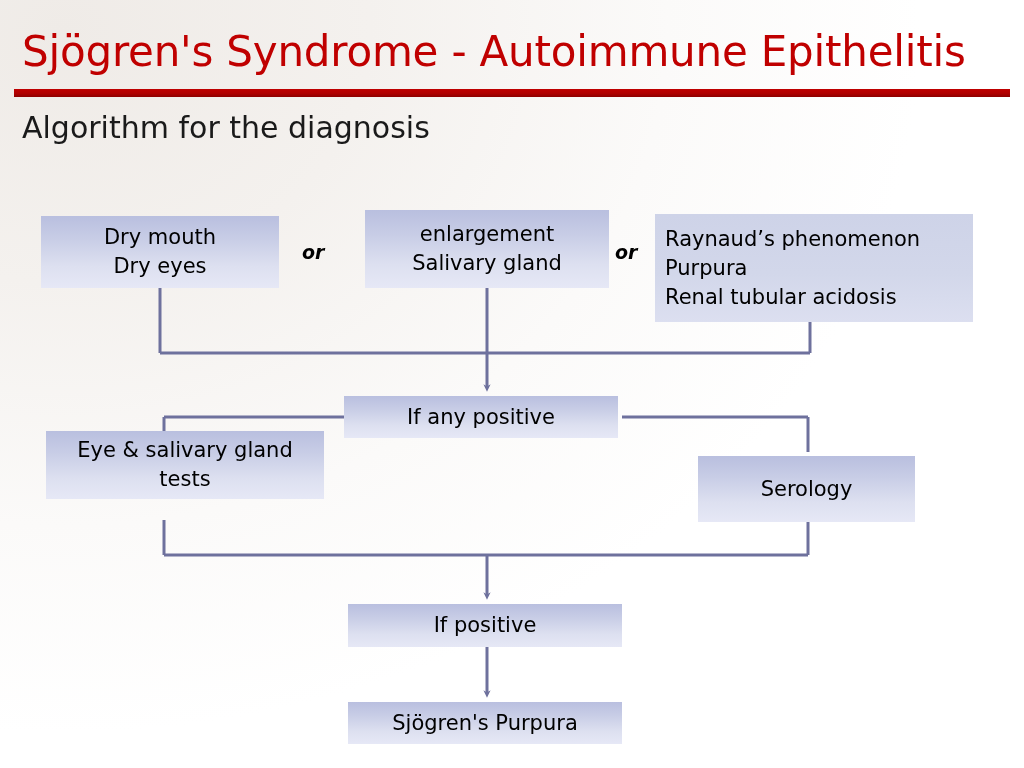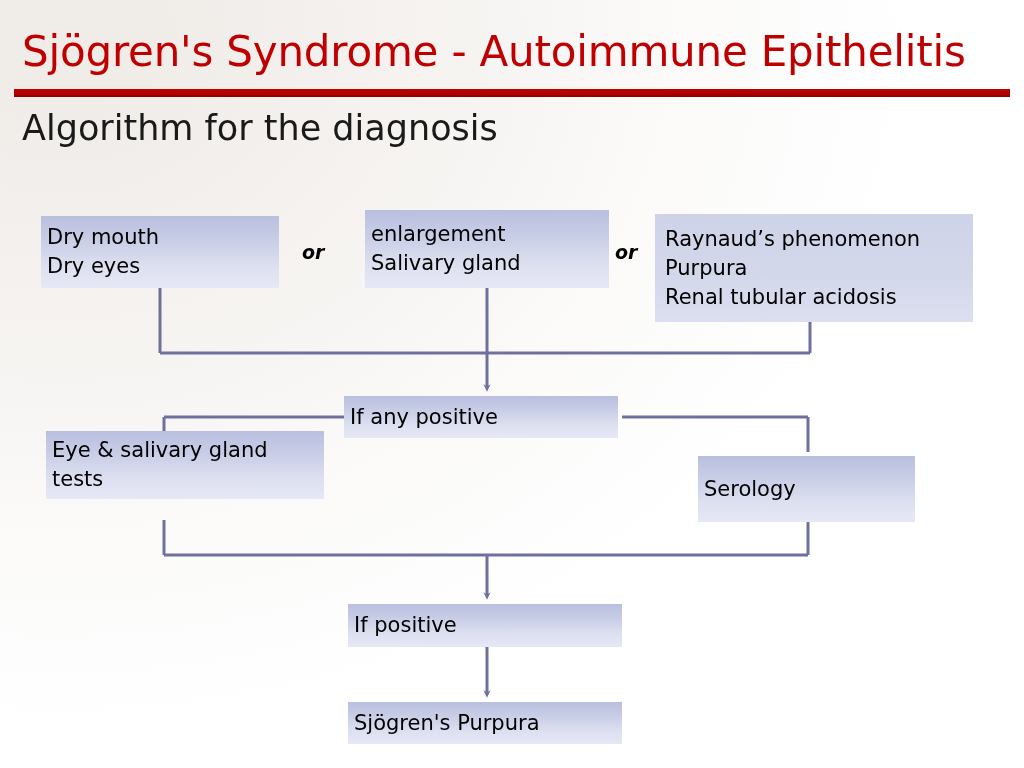--- a/index.html
+++ b/index.html
@@ -45,38 +45,38 @@
     top: 89px;
     width: 996px;
     height: 8px;
     background: linear-gradient(to bottom, #c00000 0%, #b00000 55%, #8d0000 100%);
   }
 
   #subtitle {
     position: absolute;
     left: 22px;
     top: 105px;
-    font-size: 35px;
+    font-size: 30px;
     line-height: 46px;
     color: #1a1a1a;
     white-space: nowrap;
   }
 
   
   .node {
     position: absolute;
     box-sizing: border-box;
     background: linear-gradient(to bottom, #b9bfdf 0%, #c8cde6 32%, #dde0f0 70%, #e6e8f6 100%);
     color: #000000;
     font-size: 21px;
     line-height: 29px;
     display: flex;
     align-items: center;
     justify-content: center;
-    text-align: left;
+    text-align: center;
     z-index: 3;
     padding: 0 6px;
   }
   .node.flat {
     background: linear-gradient(to bottom, #ced3e8 0%, #d2d7ea 55%, #dcdff0 100%);
   }
   .node.left-align {
     justify-content: flex-end;
     text-align: left;
     padding-left: 10px;

